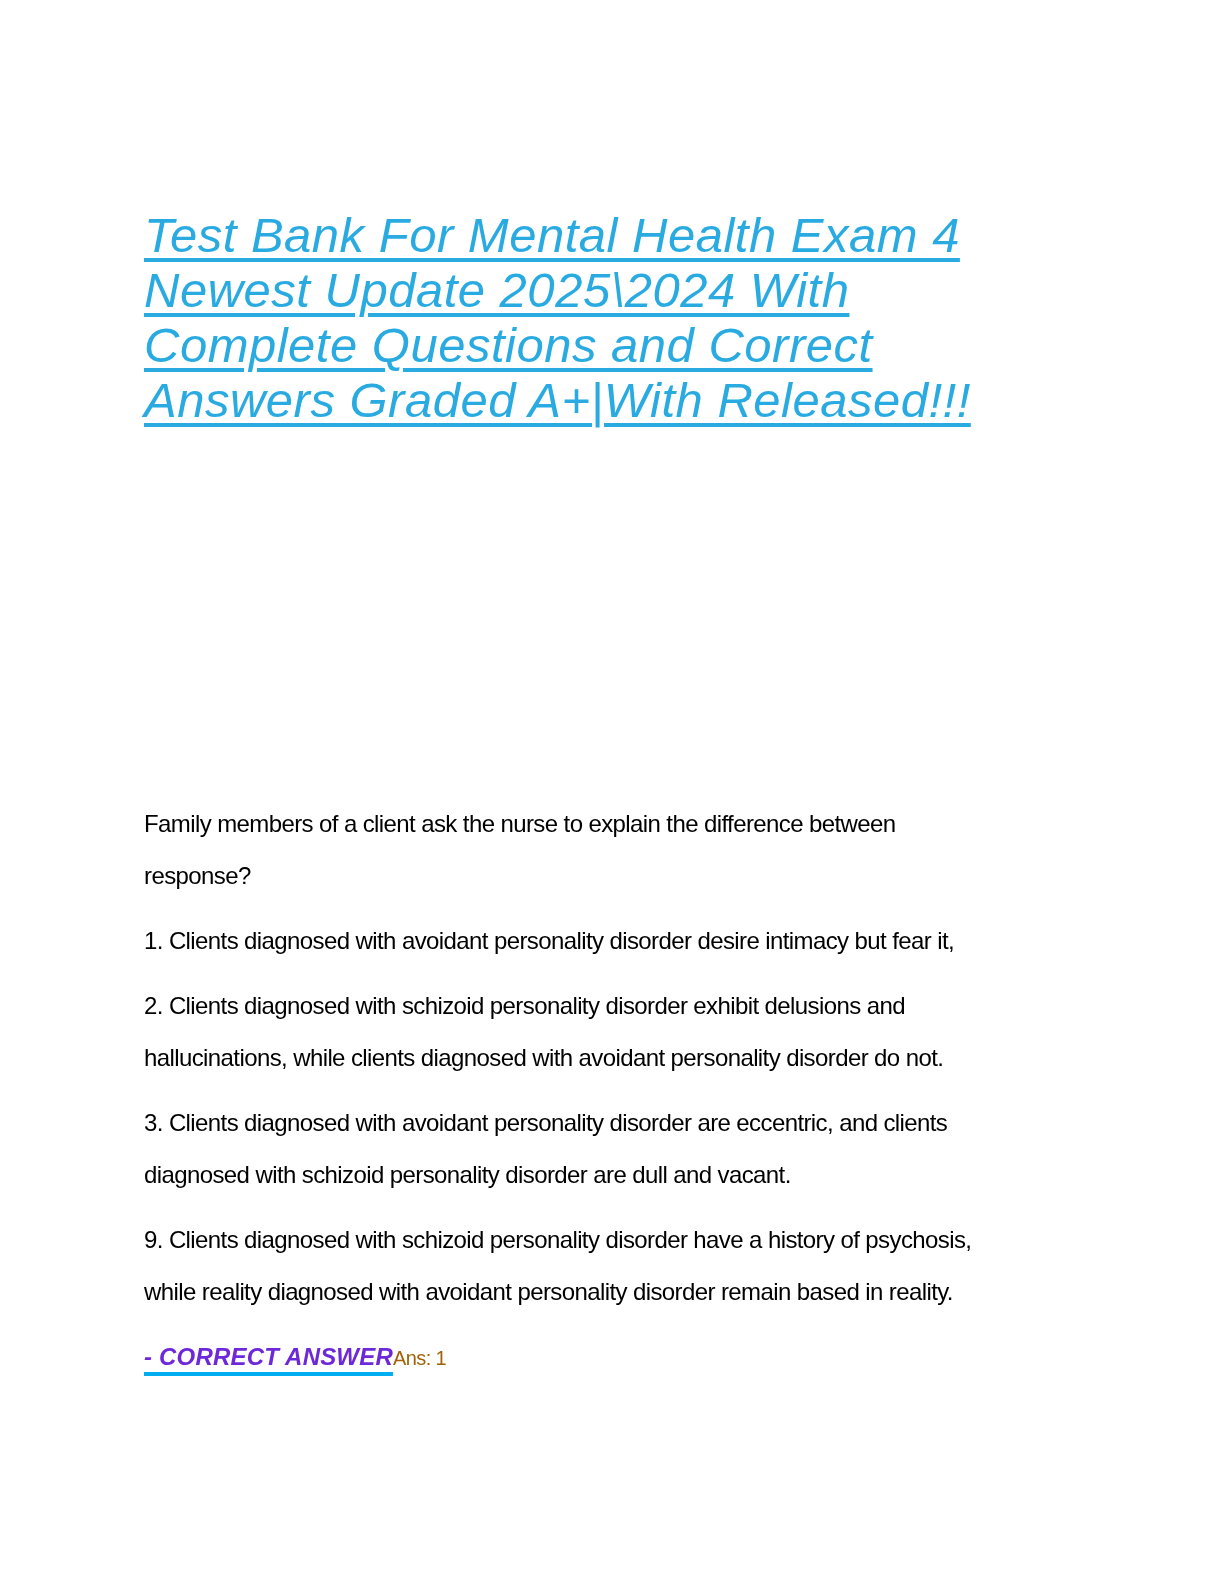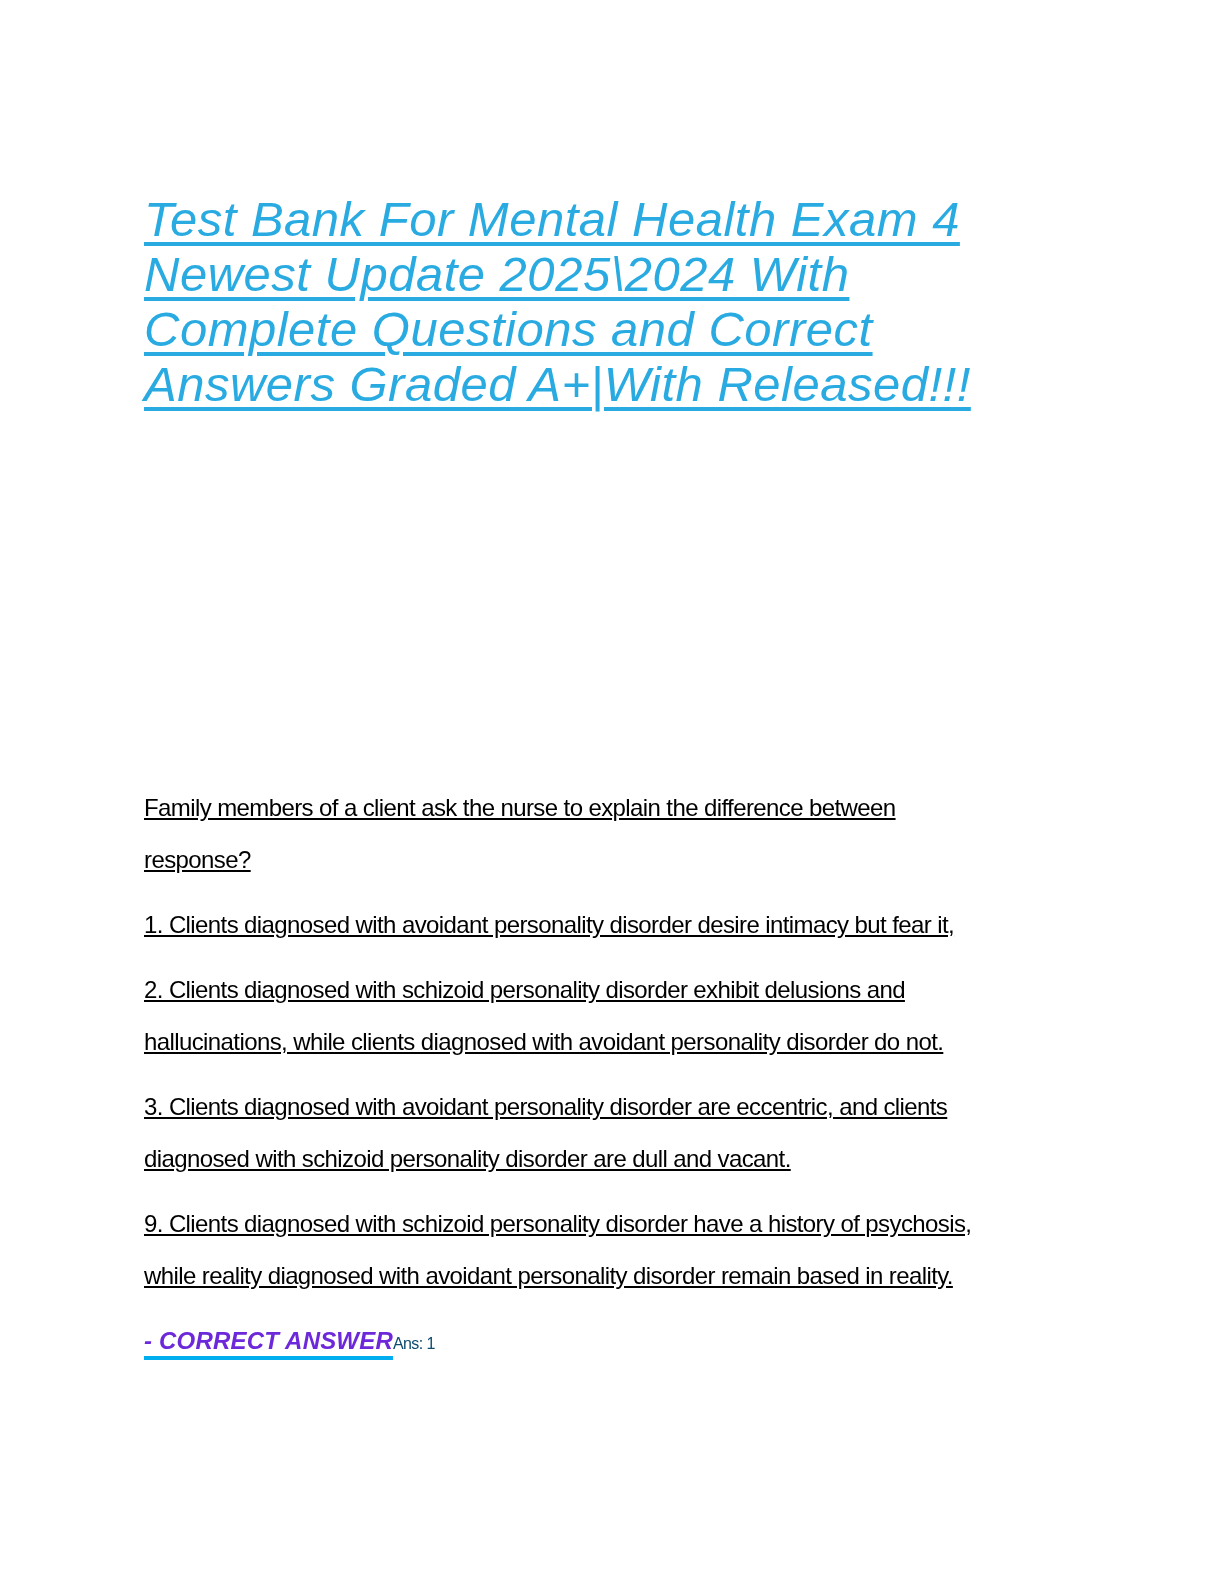--- a/index.html
+++ b/index.html
@@ -11,21 +11,21 @@
     position: relative;
     width: 1224px;
     height: 1584px;
     background: #ffffff;
     overflow: hidden;
     font-family: "Liberation Sans", sans-serif;
   }
   .content {
     position: absolute;
     left: 144px;
-    top: 0;
+    top: 16px;
     width: 960px;
   }
   .doc-title {
     margin-top: 192px;
     color: #29ABE2;
     font-style: italic;
     font-weight: normal;
     font-size: 49px;
     line-height: 55px;
     letter-spacing: 0.5px;
@@ -44,21 +44,20 @@
     height: 337px;
   }
   .body-text {
     color: #000000;
     font-size: 24px;
     line-height: 52px;
     letter-spacing: -0.6px;
   }
   .paragraph {
     margin: 0 0 13px 0;
-    text-decoration: underline;
   }
   .text-line {
     display: block;
     white-space: nowrap;
     height: 52px;
   }
   .answer-line {
     margin-top: 1px;
     height: 52px;
     line-height: 52px;
@@ -69,22 +68,22 @@
     font-weight: bold;
     font-style: italic;
     font-size: 24px;
     letter-spacing: 0.2px;
     text-decoration: underline;
     text-decoration-color: #00AEEF;
     text-decoration-thickness: 4px;
     text-underline-offset: 7px;
   }
   .answer-value {
-    color: #0c4a6e;
-    font-size: 16px;
+    color: #a16207;
+    font-size: 20px;
   }
 </style>
 </head>
 <body>
 
 <div class="page">
   <div class="content">
 
     <h1 class="doc-title">
       <span class="title-line"><span>Test Bank For Mental Health Exam 4</span></span>

